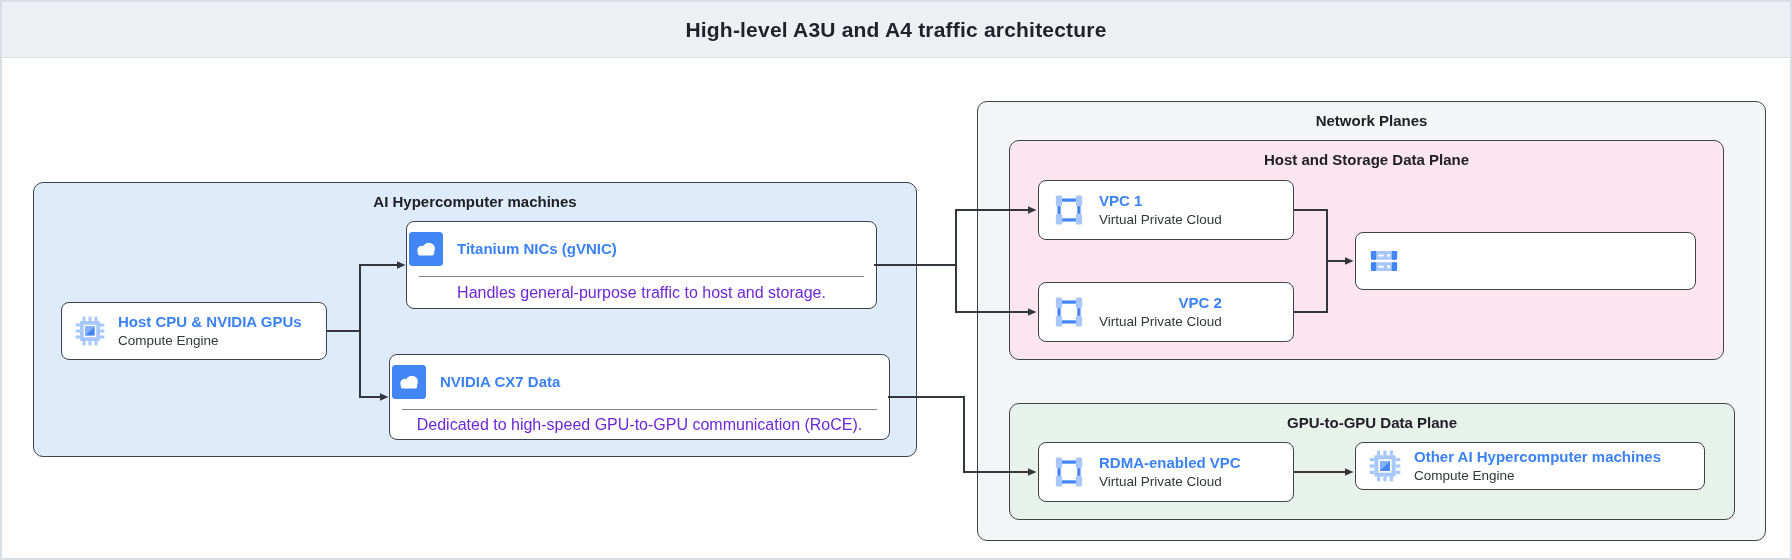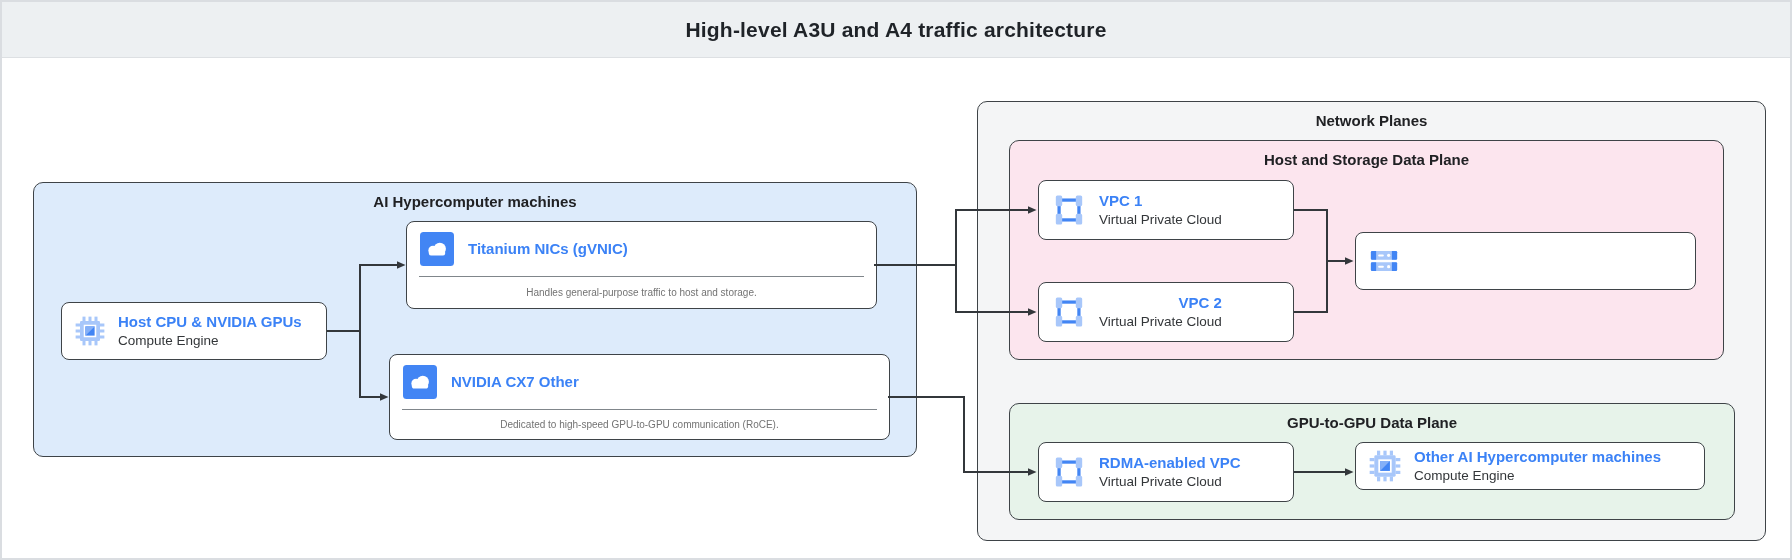--- a/index.html
+++ b/index.html
@@ -25,25 +25,25 @@
     position: absolute; background: #ffffff; border: 1.5px solid #3e4347; border-radius: 8px;
     display: flex; align-items: center; gap: 13px; padding-left: 13px;
   }
   .node-title { font-size: 15px; font-weight: 700; color: #3b82f6; line-height: 1.3; display: block; }
   .node-sub { font-size: 13.5px; font-weight: 400; color: #333639; line-height: 1.3; display: block; }
 
   .nic-node {
     position: absolute; background: #ffffff; border: 1.5px solid #3e4347; border-radius: 8px;
     display: flex; flex-direction: column;
   }
-  .nic-top { height: 54px; display: flex; align-items: center; gap: 14px; padding-left: 13px; }
+  .nic-top { height: 54px; display: flex; align-items: center; gap: 14px; padding-left: 2px; }
   .nic-sep { height: 0; border-top: 1.5px solid #80868b; margin: 0 12px; }
   .nic-desc {
     flex: 1; display: flex; align-items: center; justify-content: center;
-    font-size: 10px; color: #737373;
+    font-size: 16px; color: #6d28d9;
   }
 
   .icon-wrap { display: inline-flex; flex: 0 0 auto; }
   #connector-layer { position: absolute; left: 0; top: 0; pointer-events: none; z-index: 5; }
 </style>
 </head>
 <body>
 
 <div id="canvas">
 
@@ -107,21 +107,21 @@
       <span class="icon-wrap">
         <svg width="34" height="34" viewBox="0 0 24 24">
           <rect x="0" y="0" width="24" height="24" rx="2.5" fill="#4285f4"></rect>
           <g fill="#ffffff">
             <circle cx="9.2" cy="13" r="3.3"></circle>
             <circle cx="14" cy="11.8" r="4.3"></circle>
             <rect x="6.2" y="13" width="11.6" height="3.6" rx="1.8"></rect>
           </g>
         </svg>
       </span>
-      <span class="node-title">NVIDIA CX7 Other</span>
+      <span class="node-title">NVIDIA CX7 Data</span>
     </div>
     <div class="nic-sep"></div>
     <div class="nic-desc">Dedicated to high-speed GPU-to-GPU communication (RoCE).</div>
   </div>
 
   <div class="container-box" style="left:975px; top:99px; width:789px; height:440px; background:#f4f5f6;">
     <div class="container-label">Network Planes</div>
   </div>
 
   <div class="container-box" style="left:1007px; top:138px; width:715px; height:220px; background:#fce5ee;">

